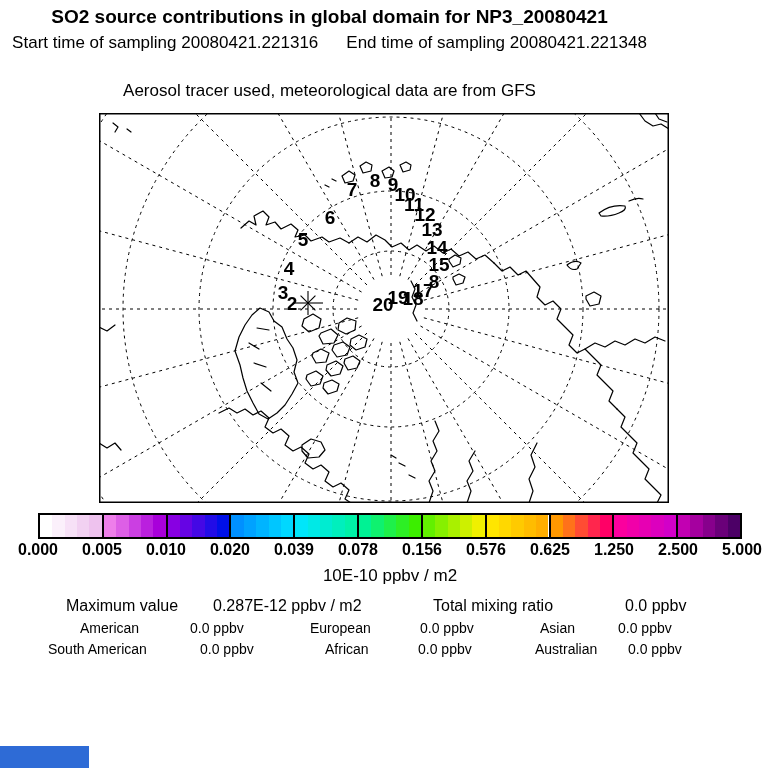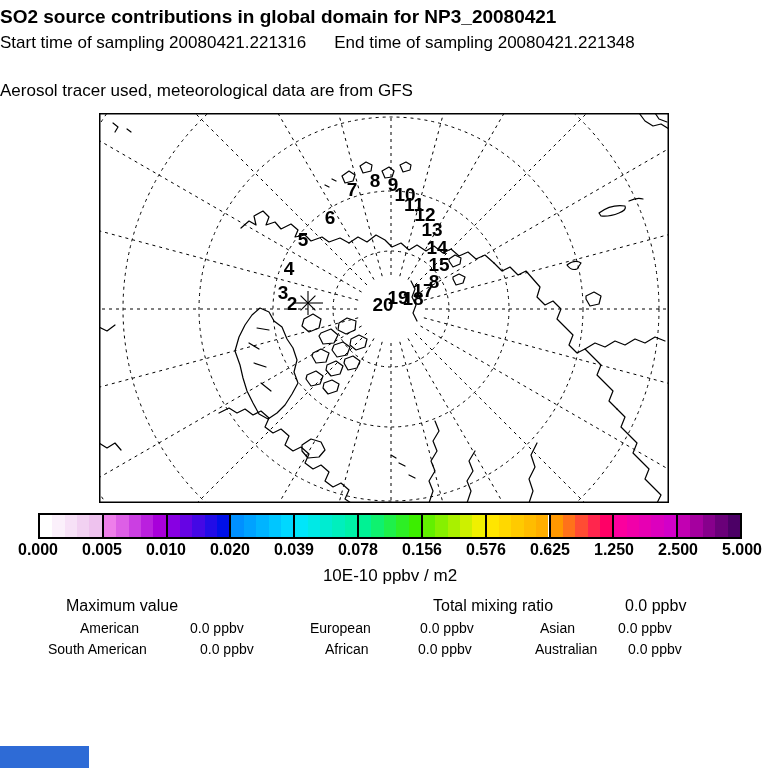--- a/index.html
+++ b/index.html
@@ -1,18 +1,18 @@
 <!DOCTYPE html>
 <html><head>
 <meta charset="utf-8">
 <style>
   html,body{margin:0;padding:0;background:#fff}
   #page{position:relative;width:768px;height:768px;background:#fff;overflow:hidden;
         font-family:"Liberation Sans",sans-serif;color:#000}
-  .hline{position:absolute;left:0;width:659px;text-align:left;white-space:pre}
+  .hline{position:absolute;left:0;width:659px;text-align:center;white-space:pre}
   #title{top:6px;font-size:19px;font-weight:bold}
   #line2{top:33px;font-size:17px}
   #line3{top:57px;font-size:17px}
   #line4{top:81px;font-size:17px}
   .gap28{display:inline-block;width:28px}
   .gap44{display:inline-block;width:44px}
 
   
   #map{position:absolute;left:99px;top:113px;width:570px;height:390px}
   #map svg{position:absolute;left:0;top:0}
@@ -237,20 +237,21 @@
       <span class="tick" style="left: 54.5455%;">0.156</span>
       <span class="tick" style="left: 63.6364%;">0.576</span>
       <span class="tick" style="left: 72.7273%;">0.625</span>
       <span class="tick" style="left: 81.8182%;">1.250</span>
       <span class="tick" style="left: 90.9091%;">2.500</span>
       <span class="tick" style="left: 100%;">5.000</span>
     </div>
   <div id="cb-unit">10E-10 ppbv / m2</div>
 
   <span class="stat" style="left:66px;top:597px">Maximum value</span>
+  <span class="stat" style="left:213px;top:597px">0.287E-12 ppbv / m2</span>
   <span class="stat" style="left:433px;top:597px">Total mixing ratio</span>
   <span class="stat" style="left:625px;top:597px">0.0 ppbv</span>
 
   <span class="reg" style="left:80px;top:620px">American</span>
   <span class="reg" style="left:190px;top:620px">0.0 ppbv</span>
   <span class="reg" style="left:310px;top:620px">European</span>
   <span class="reg" style="left:420px;top:620px">0.0 ppbv</span>
   <span class="reg" style="left:540px;top:620px">Asian</span>
   <span class="reg" style="left:618px;top:620px">0.0 ppbv</span>
 

